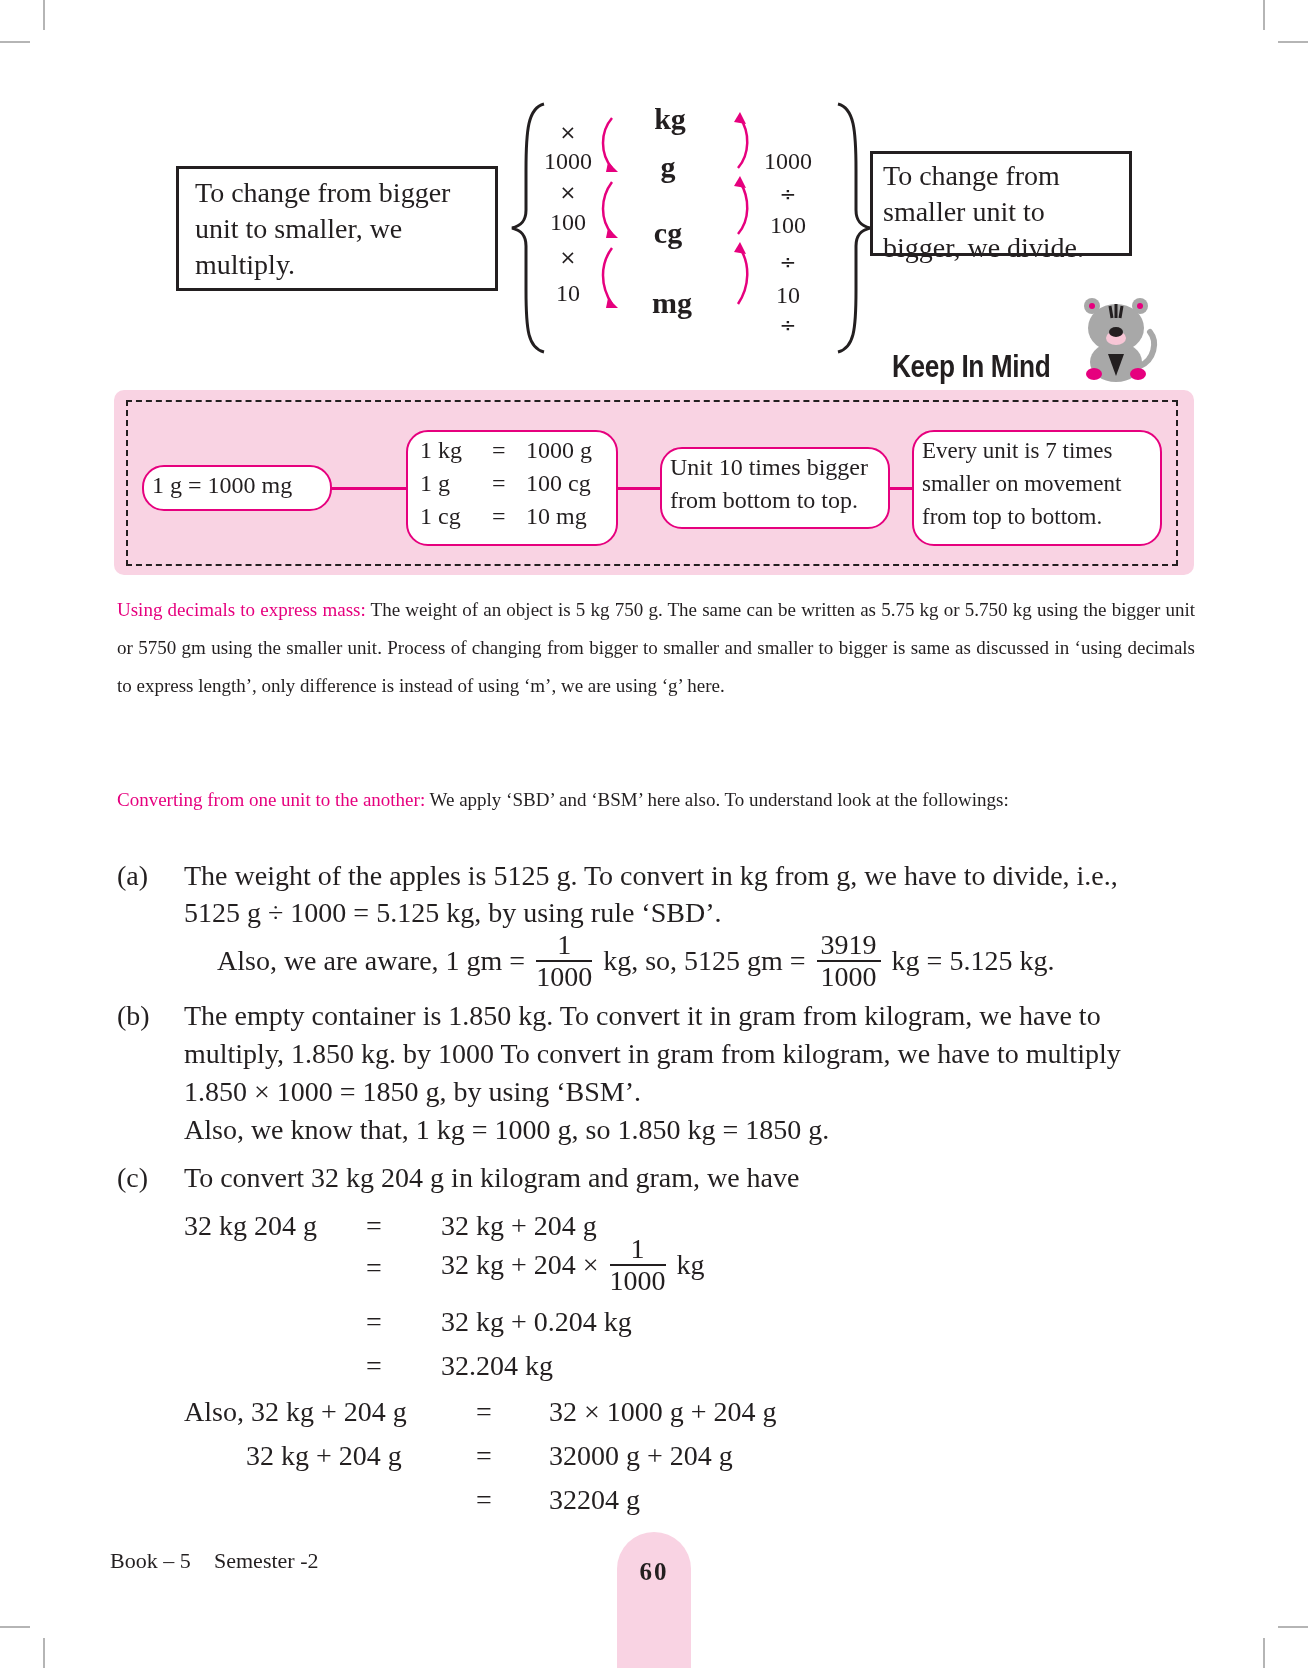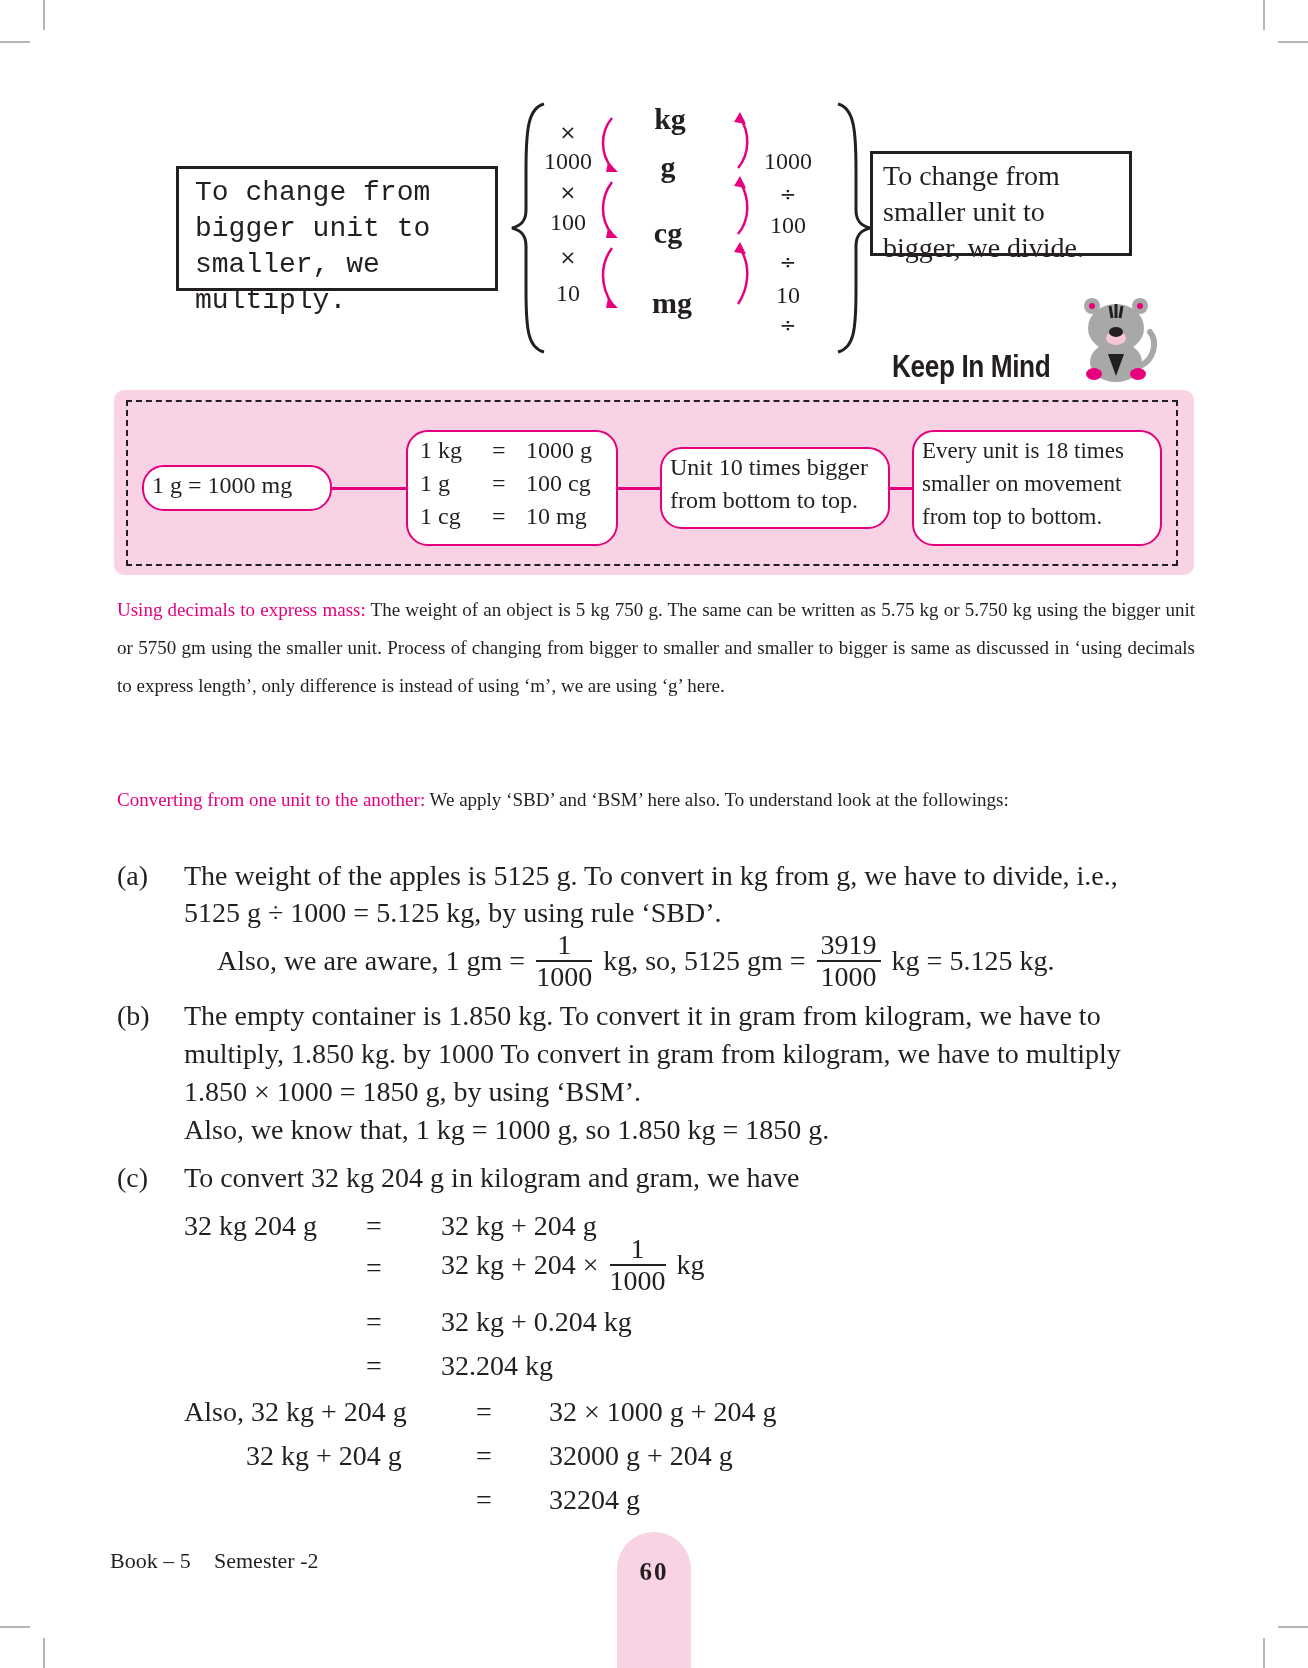--- a/index.html
+++ b/index.html
@@ -35,21 +35,21 @@
 
 <div class="crop" style="left:43px;top:0;width:2px;height:30px;"></div>
 <div class="crop" style="left:0;top:41px;width:30px;height:2px;"></div>
 <div class="crop" style="left:1263px;top:0;width:2px;height:30px;"></div>
 <div class="crop" style="left:1278px;top:41px;width:30px;height:2px;"></div>
 <div class="crop" style="left:0;top:1626px;width:30px;height:2px;"></div>
 <div class="crop" style="left:43px;top:1638px;width:2px;height:30px;"></div>
 <div class="crop" style="left:1278px;top:1626px;width:30px;height:2px;"></div>
 <div class="crop" style="left:1263px;top:1638px;width:2px;height:30px;"></div>
 
-<div class="box-black" style="left:176px;top:166px;width:322px;height:125px;font-family:Liberation Mono, monospace;">
+<div class="box-black" style="left:176px;top:166px;width:322px;height:125px;">
   <span>To change from bigger unit to smaller, we multiply.</span>
 </div>
 
 <svg class="brace" style="left:508px;top:100px;" width="40" height="255" viewBox="0 0 40 255">
   <path d="M36 4 C20 8, 18 30, 18 70 L18 110 C18 122, 12 126, 4 128 C12 130, 18 134, 18 146 L18 190 C18 230, 20 248, 36 252" fill="none" stroke="#231f20" stroke-width="3"></path>
 </svg>
 
 <div class="op" style="left:538px;top:120px;">×</div>
 <div class="num" style="left:528px;top:148px;">1000</div>
 <div class="op" style="left:538px;top:180px;">×</div>
@@ -152,21 +152,21 @@
   </tbody>
     </table>
 </div>
 
 <div class="pill" style="left:660px;top:447px;width:230px;height:82px;">
   <div>Unit 10 times bigger</div>
   <div>from bottom to top.</div>
 </div>
 
 <div class="pill" style="left:912px;top:430px;width:250px;height:116px;font-size:23px;">
-  <div>Every unit is 18 times</div>
+  <div>Every unit is 7 times</div>
   <div>smaller on movement</div>
   <div>from top to bottom.</div>
 </div>
 
 <div class="para" style="top:591px;">
   <span class="pinkhead">Using decimals to express mass:</span><span> The weight of an object is 5 kg 750 g. The same can be written as 5.75 kg or 5.750 kg using the bigger unit or 5750 gm using the smaller unit. Process of changing from bigger to smaller and smaller to bigger is same as discussed in ‘using decimals to express length’, only difference is instead of using ‘m’, we are using ‘g’ here.</span>
 </div>
 
 <div class="para" style="top:781px;">
   <span class="pinkhead">Converting from one unit to the another:</span><span> We apply ‘SBD’ and ‘BSM’ here also. To understand look at the followings:</span>

